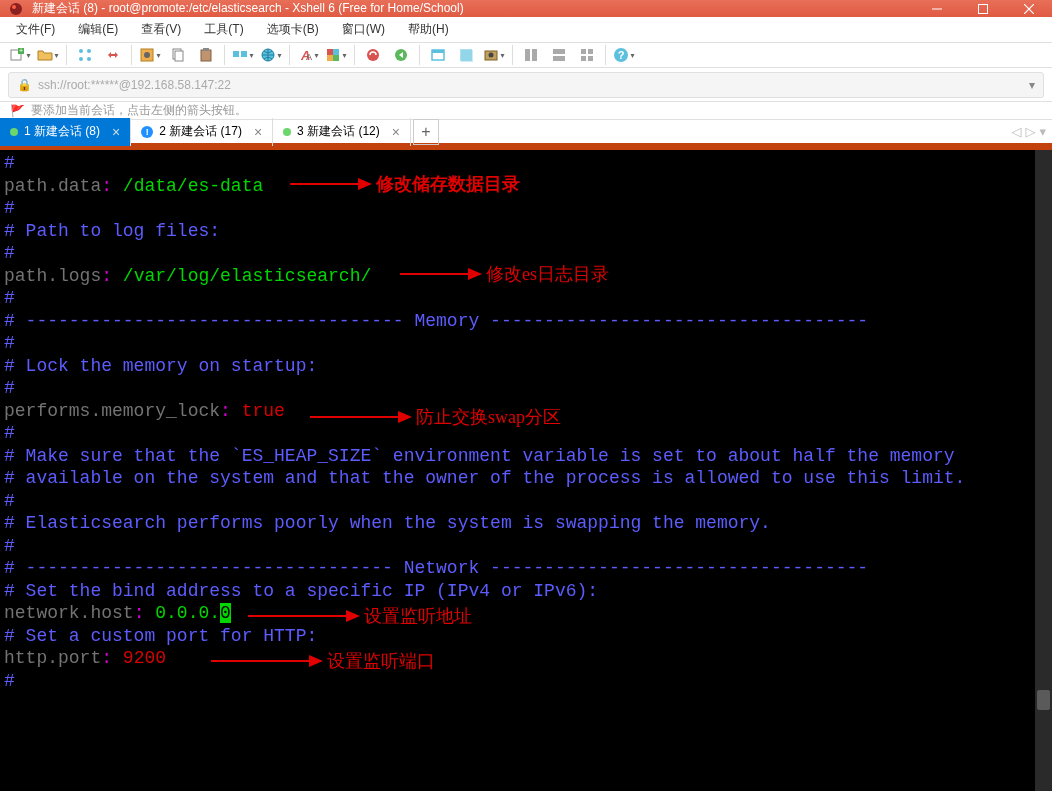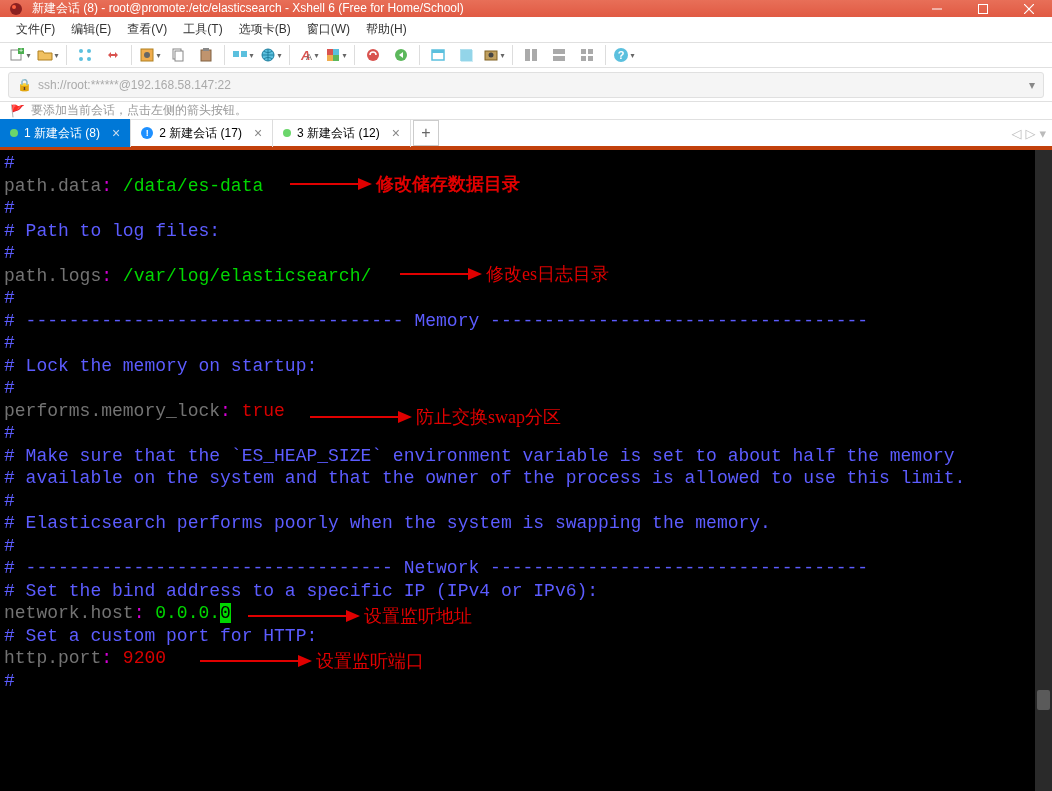--- a/index.html
+++ b/index.html
@@ -3,36 +3,36 @@
 <meta charset="utf-8">
 <style>
 * { margin: 0; padding: 0; box-sizing: border-box; }
 body { font-family: "Microsoft YaHei", "Segoe UI", Tahoma, sans-serif; font-size: 13px; background: #f0f0f0; width: 1052px; height: 791px; overflow: hidden; display: flex; flex-direction: column; }
 .titlebar { background: linear-gradient(#e86f58, #e05a43); height: 30px; display: flex; align-items: center; color: #fff; padding-left: 8px; }
 .titlebar .appicon { width: 16px; height: 16px; margin-right: 8px; }
 .titlebar .title { flex: 1; font-size: 12px; }
 .winbtns { display: flex; height: 100%; }
 .winbtn { width: 46px; display: flex; align-items: center; justify-content: center; color: #fff; cursor: pointer; }
 
-.menubar { background: #fff; height: 30px; display: flex; align-items: center; padding: 0 8px; border-bottom: 1px solid #e0e0e0; }
+.menubar { background: #fff; height: 30px; display: flex; align-items: center; padding: 0 8px; border-bottom: 1px solid #e0e0e0; gap: 7px; }
 .menu-item { padding: 4px 8px; font-size: 12px; cursor: pointer; color: #333; }
 
 .toolbar { background: #fff; height: 38px; display: flex; align-items: center; padding: 0 8px; gap: 4px; border-bottom: 1px solid #e0e0e0; }
 .tb-btn { width: 24px; height: 24px; display: flex; align-items: center; justify-content: center; cursor: pointer; border-radius: 2px; position: relative; }
 .tb-sep { width: 1px; height: 20px; background: #ddd; margin: 0 2px; }
 .dd { font-size: 8px; color: #666; margin-left: 1px; }
 
 .addressbar { background: #fff; height: 34px; display: flex; align-items: center; padding: 4px 8px; border-bottom: 1px solid #e0e0e0; }
 .addr-input { flex: 1; height: 26px; background: #f5f5f5; border: 1px solid #e0e0e0; border-radius: 3px; display: flex; align-items: center; padding: 0 8px; color: #aaa; font-size: 12px; }
 .addr-input .lock { margin-right: 6px; color: #bbb; }
 
 .hintbar { background: #fff; height: 30px; display: flex; align-items: center; padding: 0 10px; font-size: 12px; color: #999; border-bottom: 1px solid #e0e0e0; }
 .hintbar .flag { color: #d9534f; margin-right: 6px; }
 
-.tabbar { background: #fff; height: 30px; display: flex; align-items: center; border-bottom: 4px solid #c2410c; position: relative; }
+.tabbar { background: #fff; height: 30px; display: flex; align-items: center; border-bottom: 7px solid #c2410c; position: relative; }
 .tab { height: 28px; padding: 0 10px; display: flex; align-items: center; font-size: 12px; border-right: 1px solid #ddd; cursor: pointer; gap: 6px; position: relative; }
 .tab.active { background: #0078d7; color: #fff; }
 .tab .dot { width: 8px; height: 8px; border-radius: 50%; display: inline-block; }
 .tab .excl { width: 12px; height: 12px; border-radius: 50%; background: #1e90ff; color: #fff; font-size: 9px; display: flex; align-items: center; justify-content: center; font-weight: bold; }
 .tab .close { margin-left: 6px; color: #888; font-size: 14px; }
 .tab.active .close { color: #cde; }
 .tab-add { width: 26px; height: 26px; display: flex; align-items: center; justify-content: center; border: 1px solid #ccc; margin-left: 2px; font-size: 16px; cursor: pointer; color: #666; }
 .tab-nav { margin-left: auto; display: flex; align-items: center; padding-right: 6px; gap: 4px; color: #bbb; }
 
 .terminal-wrap { flex: 1; position: relative; background: #000; display: flex; }
@@ -295,18 +295,18 @@
 <span class="c-comment"># Set the bind address to a specific IP (IPv4 or IPv6):</span>
 <span class="c-aqua">network.host</span><span class="c-magenta">: </span><span class="c-green">0.0.0.</span><span class="cursor-block">0</span>
 <span class="c-comment"># Set a custom port for HTTP:</span>
 <span class="c-aqua">http.port</span><span class="c-magenta">: </span><span class="c-red">9200</span>
 <span class="c-comment">#</span>
 
 <div class="annot" style="top:23px; left:290px;font-weight:bold;"><span class="arrow" style="width:80px;"></span><span>修改储存数据目录</span></div>
 <div class="annot" style="top:113px; left:400px;"><span class="arrow" style="width:80px;"></span><span>修改es日志目录</span></div>
 <div class="annot" style="top:256px; left:310px;"><span class="arrow" style="width:100px;"></span><span>防止交换swap分区</span></div>
 <div class="annot" style="top:455px; left:248px;"><span class="arrow" style="width:110px;"></span><span>设置监听地址</span></div>
-<div class="annot" style="top:500px; left:200px;"><span class="arrow" style="width:110px;"></span><span>设置监听端口</span></div>
+<div class="annot" style="top:500px; left:211px;"><span class="arrow" style="width:110px;"></span><span>设置监听端口</span></div>
 </div>
 <div class="scrollbar">
       <div class="thumb"></div>
     </div>
 </div>
 
 </body></html>

